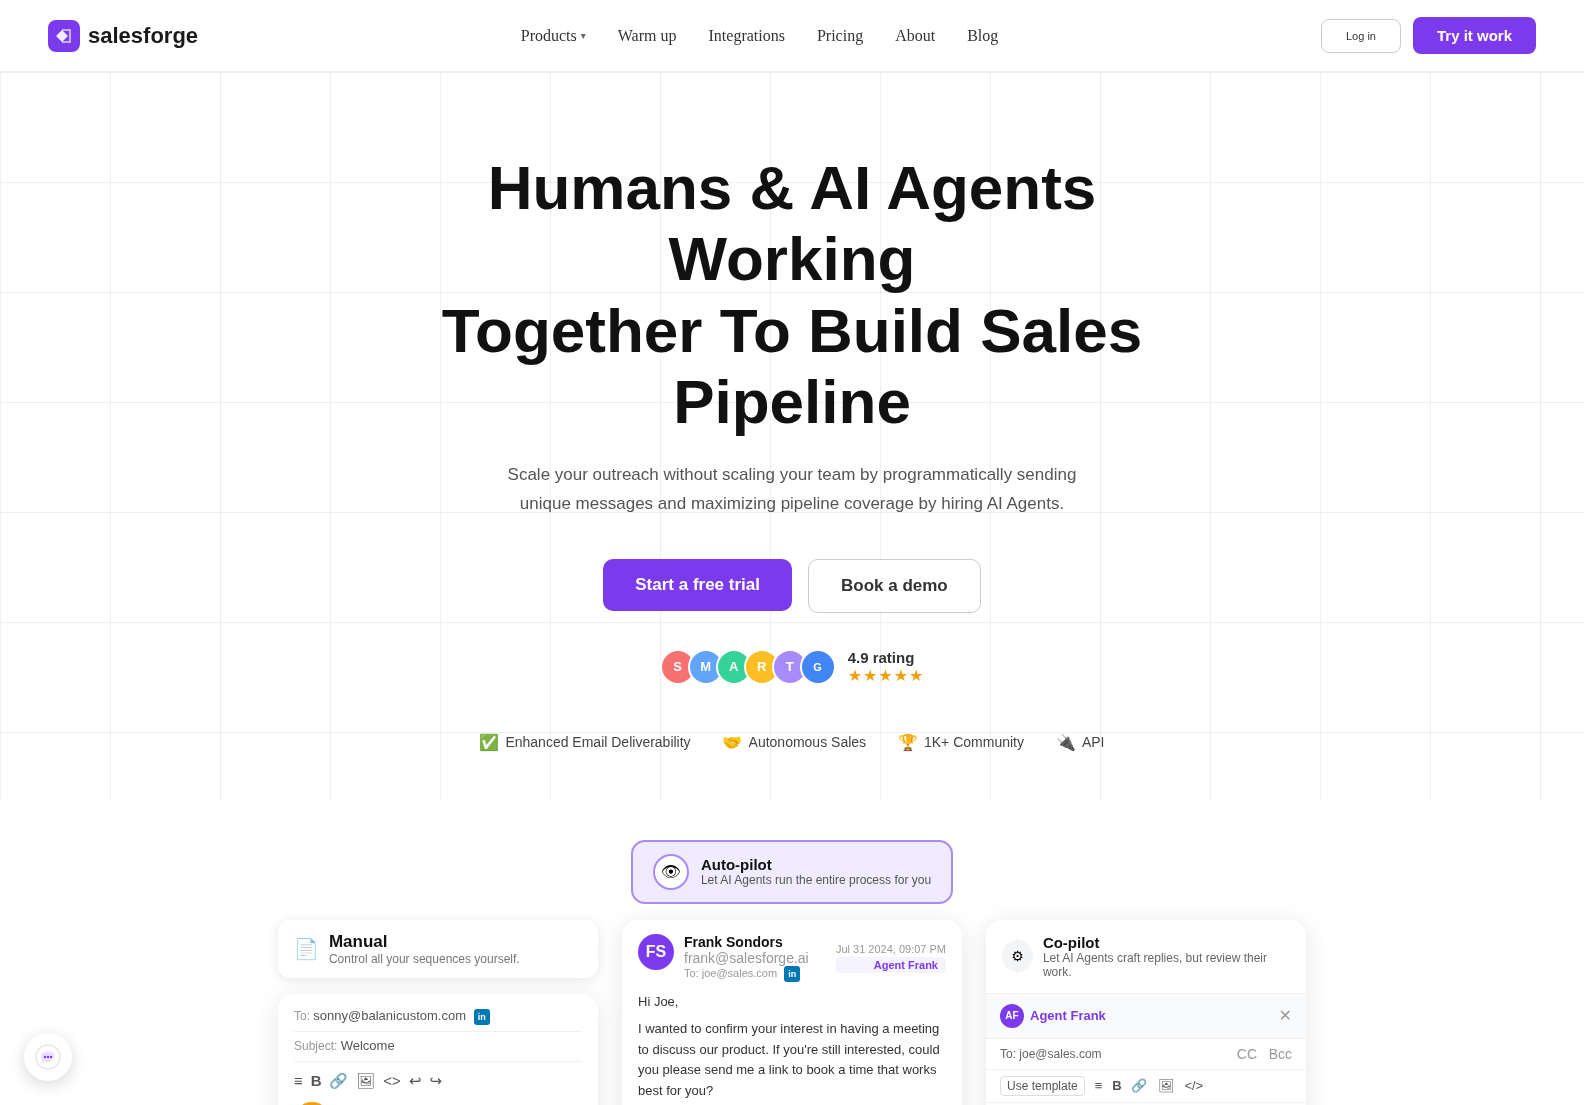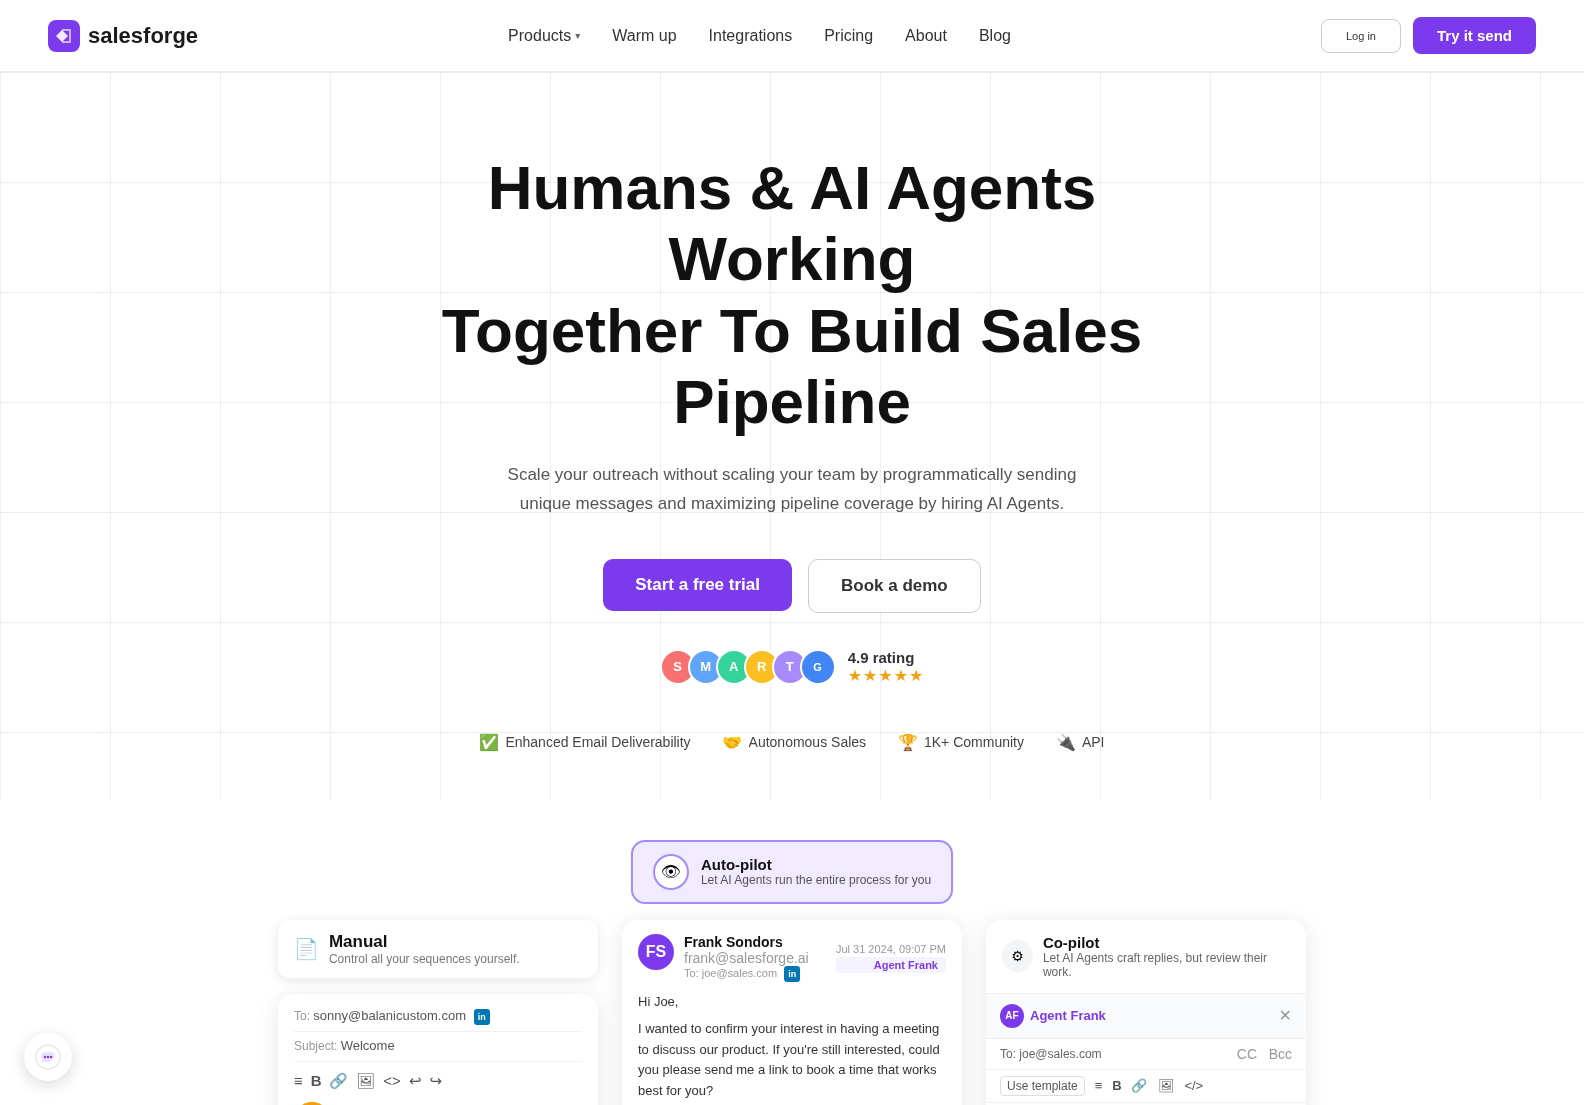--- a/index.html
+++ b/index.html
@@ -7,21 +7,21 @@
 
     
     nav {
       display: flex; align-items: center; justify-content: space-between;
       padding: 0 48px; height: 72px; border-bottom: 1px solid #eee;
       position: relative; z-index: 10; background: #fff;
     }
     .logo { display: flex; align-items: center; gap: 8px; font-size: 22px; font-weight: 700; color: #1a1a1a; text-decoration: none; }
     .logo-icon { width: 32px; height: 32px; }
     .nav-links { display: flex; align-items: center; gap: 32px; }
-    .nav-links a { text-decoration: none; color: #333; font-size: 16px; font-weight: 500; display: flex; align-items: center; gap: 4px; }
+    .nav-links a { text-decoration: none; color: #333; font-size: 16px; font-weight: 500; display: flex; align-items: center; gap: 4px; font-family: Liberation Serif, serif; }
     .chevron { font-size: 10px; color: #666; }
     .nav-actions { display: flex; align-items: center; gap: 12px; }
     .btn-login { padding: 10px 24px; border: 1.5px solid #ccc; border-radius: 8px; background: #fff; font-size: 11px; font-weight: 500; cursor: pointer; color: #333; }
     .btn-try { padding: 10px 24px; border: none; border-radius: 8px; background: #7c3aed; color: #fff; font-size: 15px; font-weight: 600; cursor: pointer; }
 
     
     .hero {
       text-align: center;
       padding: 80px 24px 40px;
       background: #fff;
@@ -125,21 +125,21 @@
     </a>
     <a>Warm up</a>
     <a>Integrations</a>
     <a>Pricing</a>
     <a>About</a>
     <a>Blog</a>
   </div>
 
   <div class="nav-actions">
     <button class="btn-login">Log in</button>
-    <button class="btn-try">Try it send</button>
+    <button class="btn-try">Try it work</button>
   </div>
 </nav>
 
 <section class="hero">
   <div class="hero-grid"></div>
   <div class="hero-content">
     <h1>
       <span>Humans &amp; AI Agents Working</span><br>
       <span>Together To Build Sales Pipeline</span>
     </h1>

